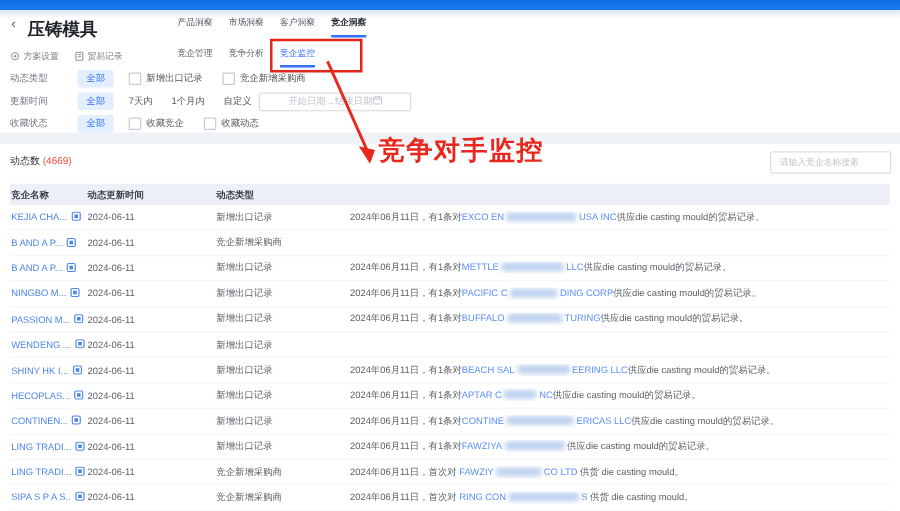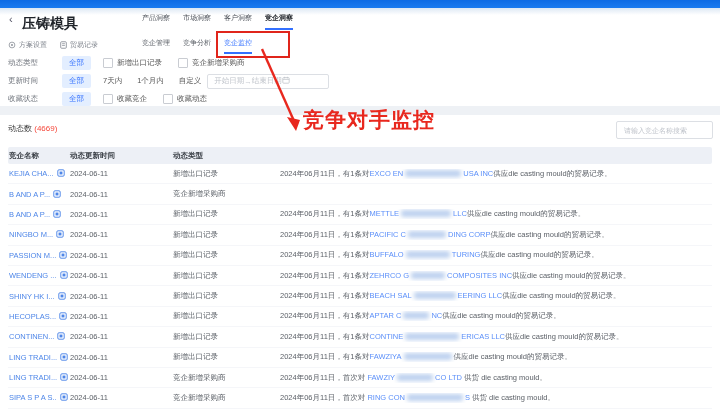--- a/index.html
+++ b/index.html
@@ -24,21 +24,21 @@
   .redbox{position:absolute;left:216px;top:31px;width:70px;height:23px;border:2px solid #e0251b;pointer-events:none}
 
   
   .frow{position:absolute;left:8px;display:flex;align-items:center;height:16px;font-size:7.5px;color:#555}
   .frow1{top:55px}.frow2{top:73px}.frow3{top:91px}
   .flabel{width:54px;color:#70757d}
   .pill{background:#e3eeff;color:#3370ff;border-radius:2px;padding:2px 7px;margin-right:12px;cursor:pointer}
   .chk{display:flex;align-items:center;margin-right:16px;cursor:pointer}
   .cb{width:8px;height:8px;border:1px solid #c9ccd2;border-radius:1px;background:#fff;margin-right:4px;flex:none}
   .quick{margin-right:15px;cursor:pointer}
-  .datebox{display:flex;align-items:center;justify-content:flex-start;border:1px solid #dcdfe4;
+  .datebox{display:flex;align-items:center;justify-content:center;border:1px solid #dcdfe4;
            border-radius:2px;height:15px;box-sizing:border-box;padding:0 6px;width:122px;color:#bfc3ca;cursor:text}
   .datebox .sep{color:#c8ccd2}
 
   .divider{position:absolute;top:106px;left:0;width:720px;height:9px;background:#eef1f5}
 
   
   .stats{position:absolute;left:8px;top:123px;font-size:8px;color:#333}
   .stats .cnt{color:#f5483b}
   .anno{position:absolute;left:303px;top:106px;font-size:21px;font-weight:bold;color:#e8281e;letter-spacing:1px;white-space:nowrap}
   .arrow{position:absolute;left:254px;top:45px;pointer-events:none}
@@ -239,21 +239,20 @@
     <div class="trow">
       <div class="c1 c-name">
         <span class="nm">WENDENG ...</span>
         <svg class="cic" viewBox="0 0 10 10">
           <rect x="1" y="1" width="8" height="8" rx="1.5" fill="none" stroke="currentColor" stroke-width="1.2"></rect>
           <rect x="3.2" y="3.2" width="3.6" height="3.6" fill="currentColor"></rect>
         </svg>
       </div>
       <div class="c2 c-date">2024-06-11</div>
       <div class="c3 c-type">新增出口记录</div>
-      <div class="c4 c-content"><span>2024年06月11日，有1条对</span><span class="lnk">ZEHRCO G</span><span class="blur" style="width: 34px;"></span><span class="lnk">COMPOSITES INC</span><span>供应die casting mould的贸易记录。</span></div>
     </div>
     <div class="trow">
       <div class="c1 c-name">
         <span class="nm">SHINY HK I...</span>
         <svg class="cic" viewBox="0 0 10 10">
           <rect x="1" y="1" width="8" height="8" rx="1.5" fill="none" stroke="currentColor" stroke-width="1.2"></rect>
           <rect x="3.2" y="3.2" width="3.6" height="3.6" fill="currentColor"></rect>
         </svg>
       </div>
       <div class="c2 c-date">2024-06-11</div>

